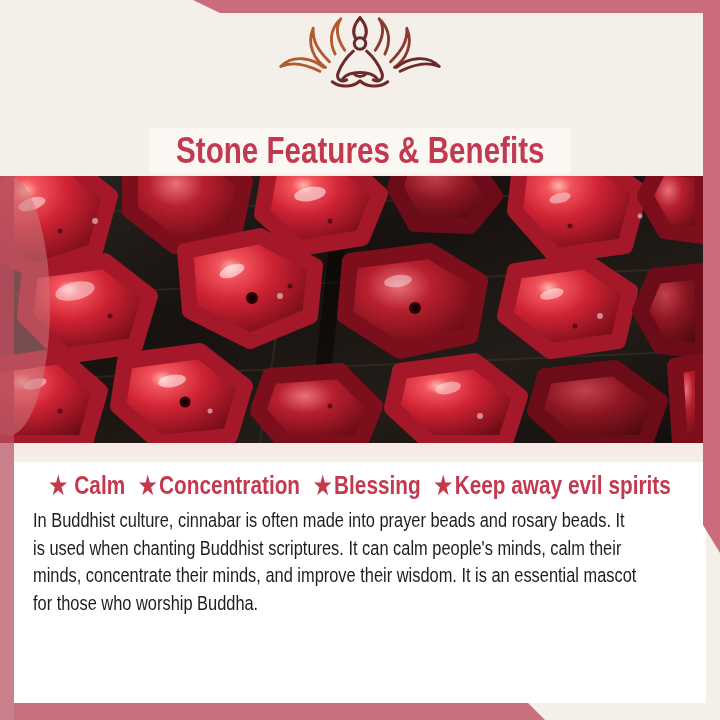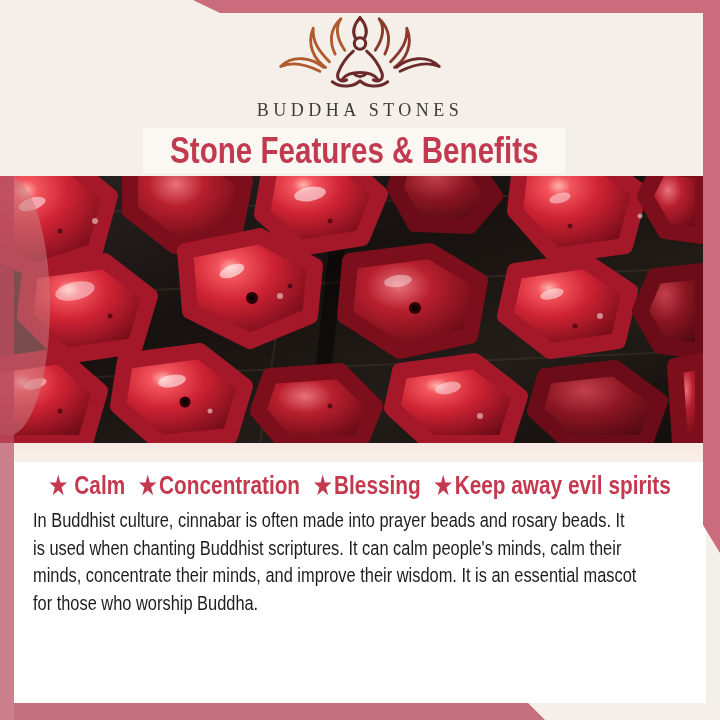--- a/index.html
+++ b/index.html
@@ -17,21 +17,21 @@
   .frame-left-photo{position:absolute;left:0;top:176px;width:14px;height:267px;
     background:rgba(186,76,92,0.78);z-index:6;}
   .frame-left-lower{position:absolute;left:0;top:443px;width:14px;height:277px;
     background:#c9808a;z-index:6;}
   
   .logo-wrap{position:absolute;left:0;top:12px;width:720px;text-align:center;z-index:2;}
   .brand-name{position:absolute;left:0;top:100px;width:720px;text-align:center;
     font-family:"Liberation Serif", serif;font-size:18px;letter-spacing:4.5px;
     color:#3e3b38;z-index:2;}
   
-  .title-band{position:absolute;left:143px;top:128px;width:422px;height:45px;
+  .title-band{position:absolute;left:149px;top:128px;width:422px;height:45px;
     background:#fbf7f3;z-index:3;display:flex;align-items:center;justify-content:center;}
   .title-text{white-space:nowrap;font-weight:bold;font-size:37px;color:#c23a50;
     transform:scaleX(0.8);transform-origin:center;letter-spacing:0px;}
   
   .photo{position:absolute;left:0;top:176px;width:703px;height:267px;overflow:hidden;z-index:1;}
   
   .ribbon{position:absolute;left:13px;top:407px;width:207px;height:33px;background:#c44b5f;
     clip-path:polygon(0 0,100% 0,calc(100% - 17px) 100%,0 100%);z-index:7;
     display:flex;align-items:center;justify-content:center;}
   .ribbon-text{color:#ffffff;font-weight:bold;font-size:25px;letter-spacing:0.5px;
@@ -82,21 +82,20 @@
           <circle cx="90" cy="33" r="6"></circle>
           <path d="M 83,41 C 75,48 70,56 67,64 C 65,70 70,74 76,71"></path>
           <path d="M 97,41 C 105,48 110,56 113,64 C 115,70 110,74 104,71"></path>
           <path d="M 72,70 C 78,61 102,61 108,70"></path>
           <path d="M 61,73 C 70,80 84,78 90,72 C 96,78 110,80 119,73"></path>
           <path d="M 84,65 q 6,5 12,0"></path>
         </g>
       </g>
     </svg>
   </div>
-  <div class="brand-name">BUDDHA STONES</div>
 
   <div class="title-band">
     <div class="title-text">Stone Features &amp; Benefits</div>
   </div>
 
   <div class="photo">
     <svg width="703" height="267" viewBox="0 0 703 267">
       <defs>
         <linearGradient id="wood" x1="0" y1="0" x2="1" y2="1">
           <stop offset="0" stop-color="#2a2422"></stop>

